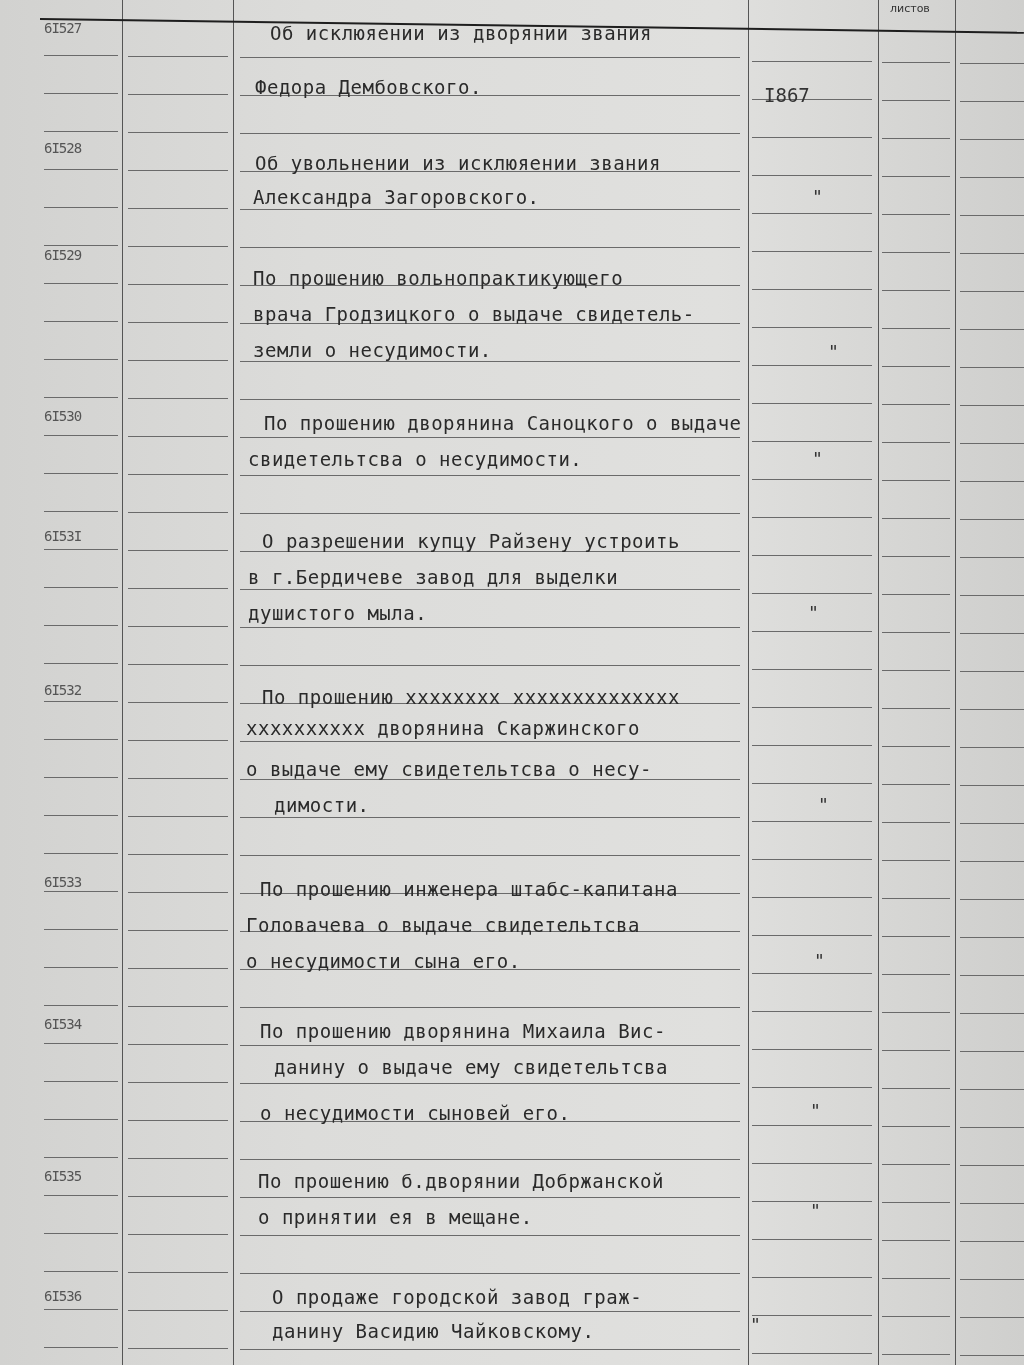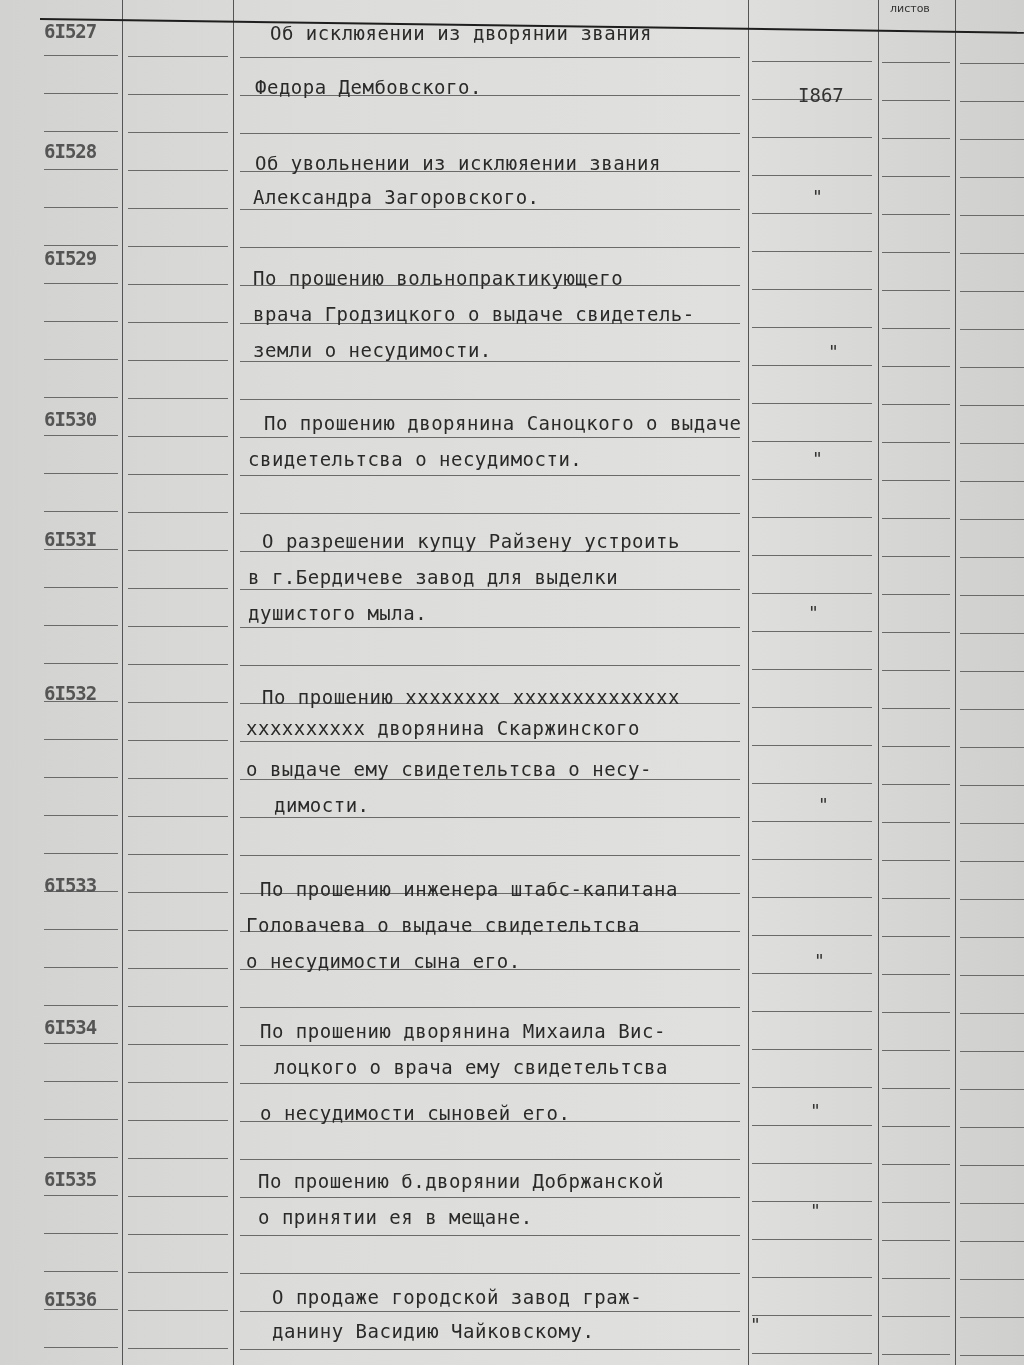--- a/index.html
+++ b/index.html
@@ -4,23 +4,23 @@
 <style>
   html,body{margin:0;padding:0;}
   body{width:1024px;height:1365px;background:#d9d9d7;overflow:hidden;position:relative;
        font-family:"DejaVu Sans Mono","Liberation Mono",monospace;color:#2a2a2a;}
   .page{position:absolute;inset:0;background:linear-gradient(90deg,#d2d2d0 0%,#dcdcda 30%,#e0e0de 70%,#cfcfcd 100%);}
   .vline{position:absolute;top:0;bottom:0;width:1px;background:#555;}
   .hrow{position:absolute;height:1px;background:#6a6a6a;}
   .topline{position:absolute;left:40px;right:0;top:18px;height:2px;background:#1e1e1e;transform:rotate(0.8deg);transform-origin:left;}
   .hdr{position:absolute;left:890px;top:2px;font-family:"DejaVu Sans",sans-serif;font-size:11px;color:#333;}
   .entry{position:absolute;left:0;width:1024px;}
-  .num{position:absolute;left:44px;font-size:19px;color:#555;letter-spacing:-1px;font-weight:bold;}
+  .num{position:absolute;left:44px;font-size:14px;color:#555;letter-spacing:-1px;}
   .line{position:absolute;font-size:19px;white-space:nowrap;letter-spacing:0.5px;color:#2a2a2a;}
-  .year{position:absolute;left:798px;font-size:19px;color:#333;}
+  .year{position:absolute;left:764px;font-size:19px;color:#333;}
   .ditto{position:absolute;font-size:18px;color:#333;}
 </style>
 </head>
 <body>
 
 <div class="page">
   <div class="vline" style="left:122px"></div>
   <div class="vline" style="left:233px"></div>
   <div class="vline" style="left:748px"></div>
   <div class="vline" style="left:878px"></div>
@@ -290,21 +290,21 @@
     <div class="num" style="top:0">6I533</div>
     <div class="line" style="left:260px;top:4px">По прошению инженера штабс-капитана</div>
     <div class="line" style="left:246px;top:40px">Головачева о выдаче свидетельтсва</div>
     <div class="line" style="left:246px;top:76px">о несудимости сына его.</div>
     <div class="ditto" style="left:814px;top:76px">"</div>
   </div>
 
   <div class="entry" style="top:1016px">
     <div class="num" style="top:0">6I534</div>
     <div class="line" style="left:260px;top:4px">По прошению дворянина Михаила Вис-</div>
-    <div class="line" style="left:274px;top:40px">лоцкого о врача ему свидетельтсва</div>
+    <div class="line" style="left:274px;top:40px">данину о выдаче ему свидетельтсва</div>
     <div class="line" style="left:260px;top:86px">о несудимости сыновей его.</div>
     <div class="ditto" style="left:810px;top:84px">"</div>
   </div>
 
   <div class="entry" style="top:1168px">
     <div class="num" style="top:0">6I535</div>
     <div class="line" style="left:258px;top:2px">По прошению б.дворянии Добржанской</div>
     <div class="line" style="left:258px;top:38px">о принятии ея в мещане.</div>
     <div class="ditto" style="left:810px;top:32px">"</div>
   </div>

